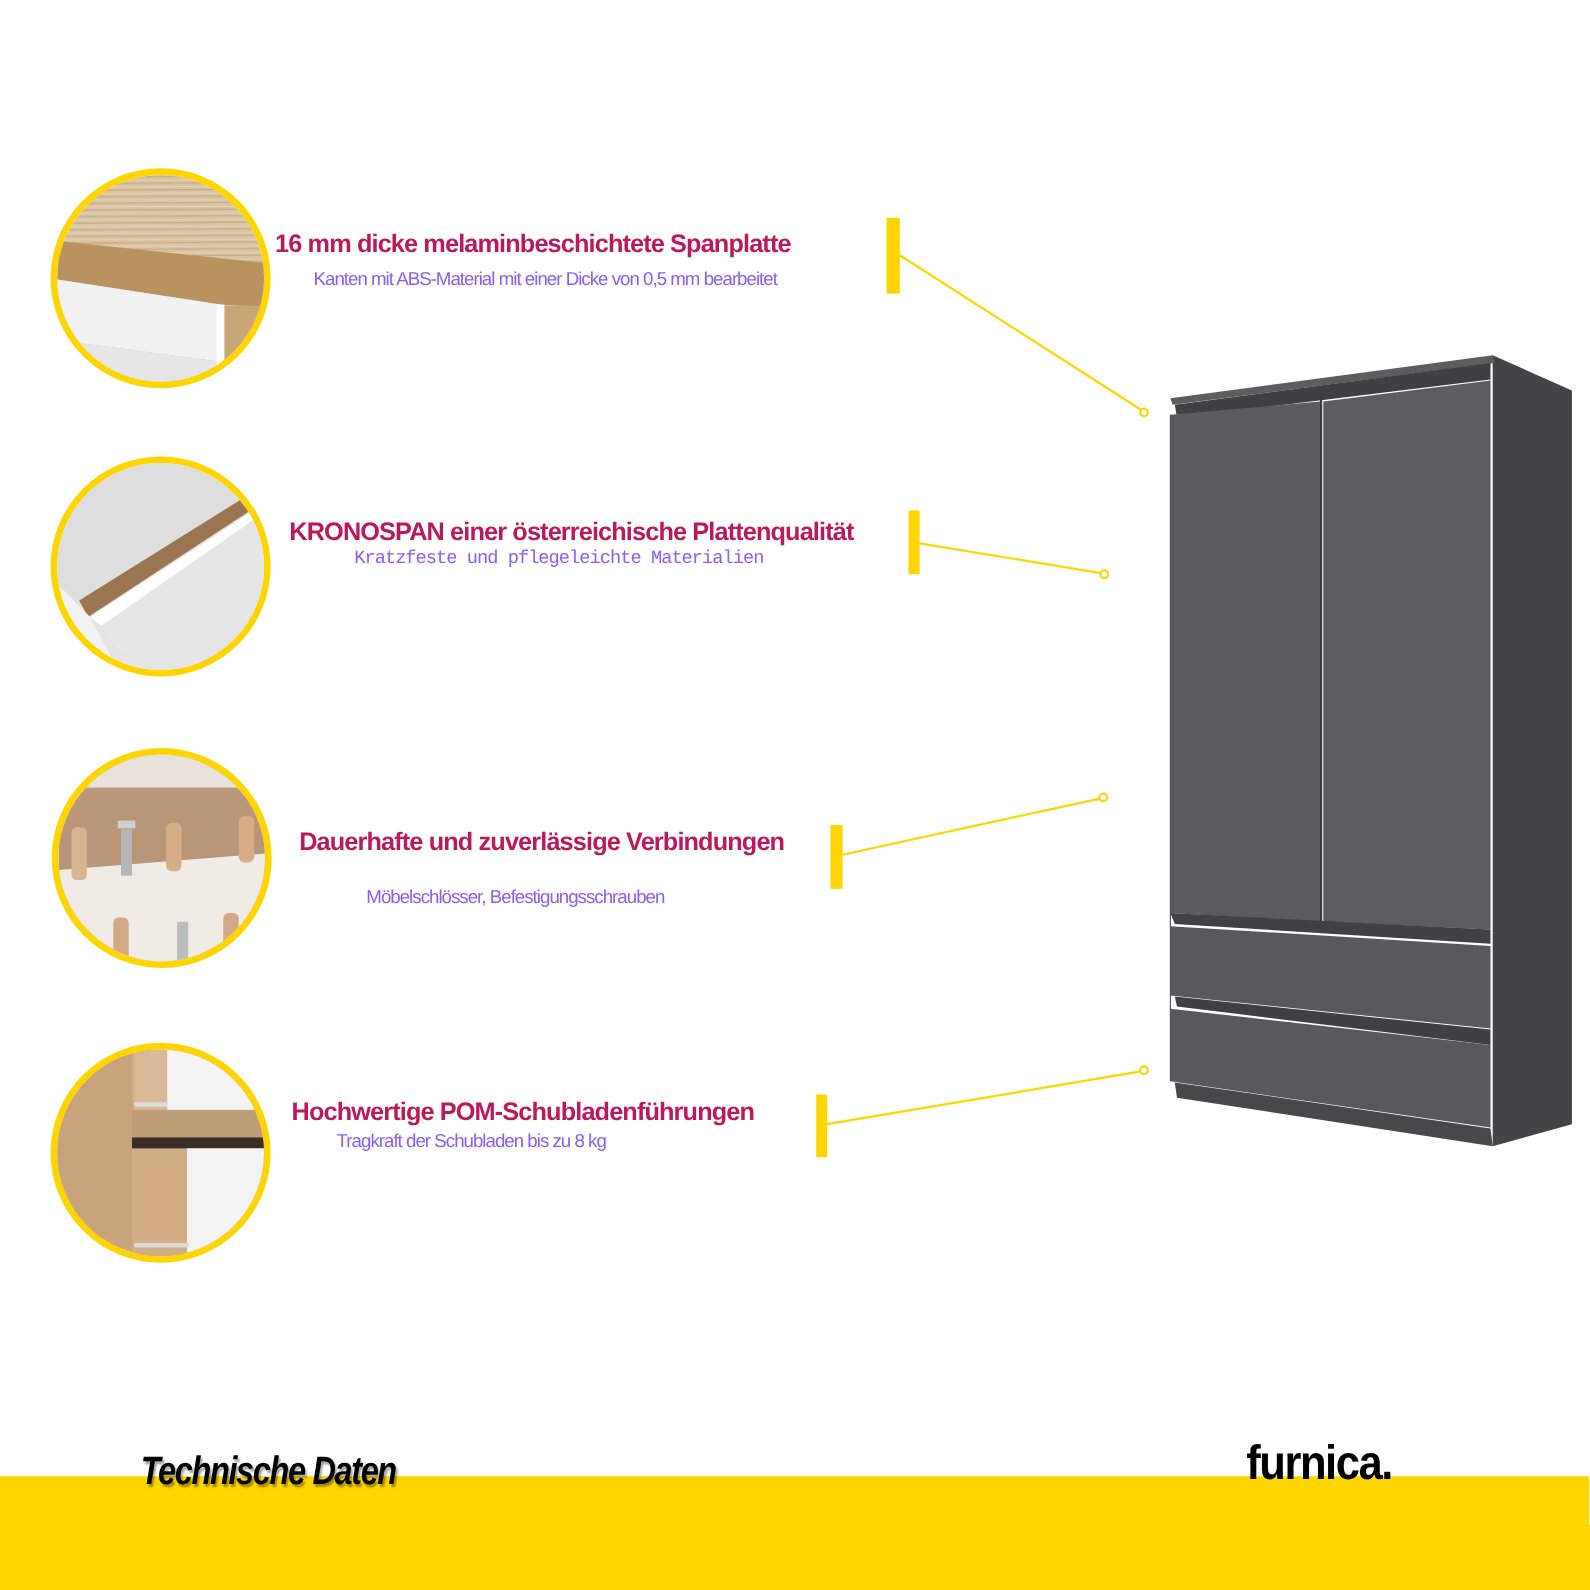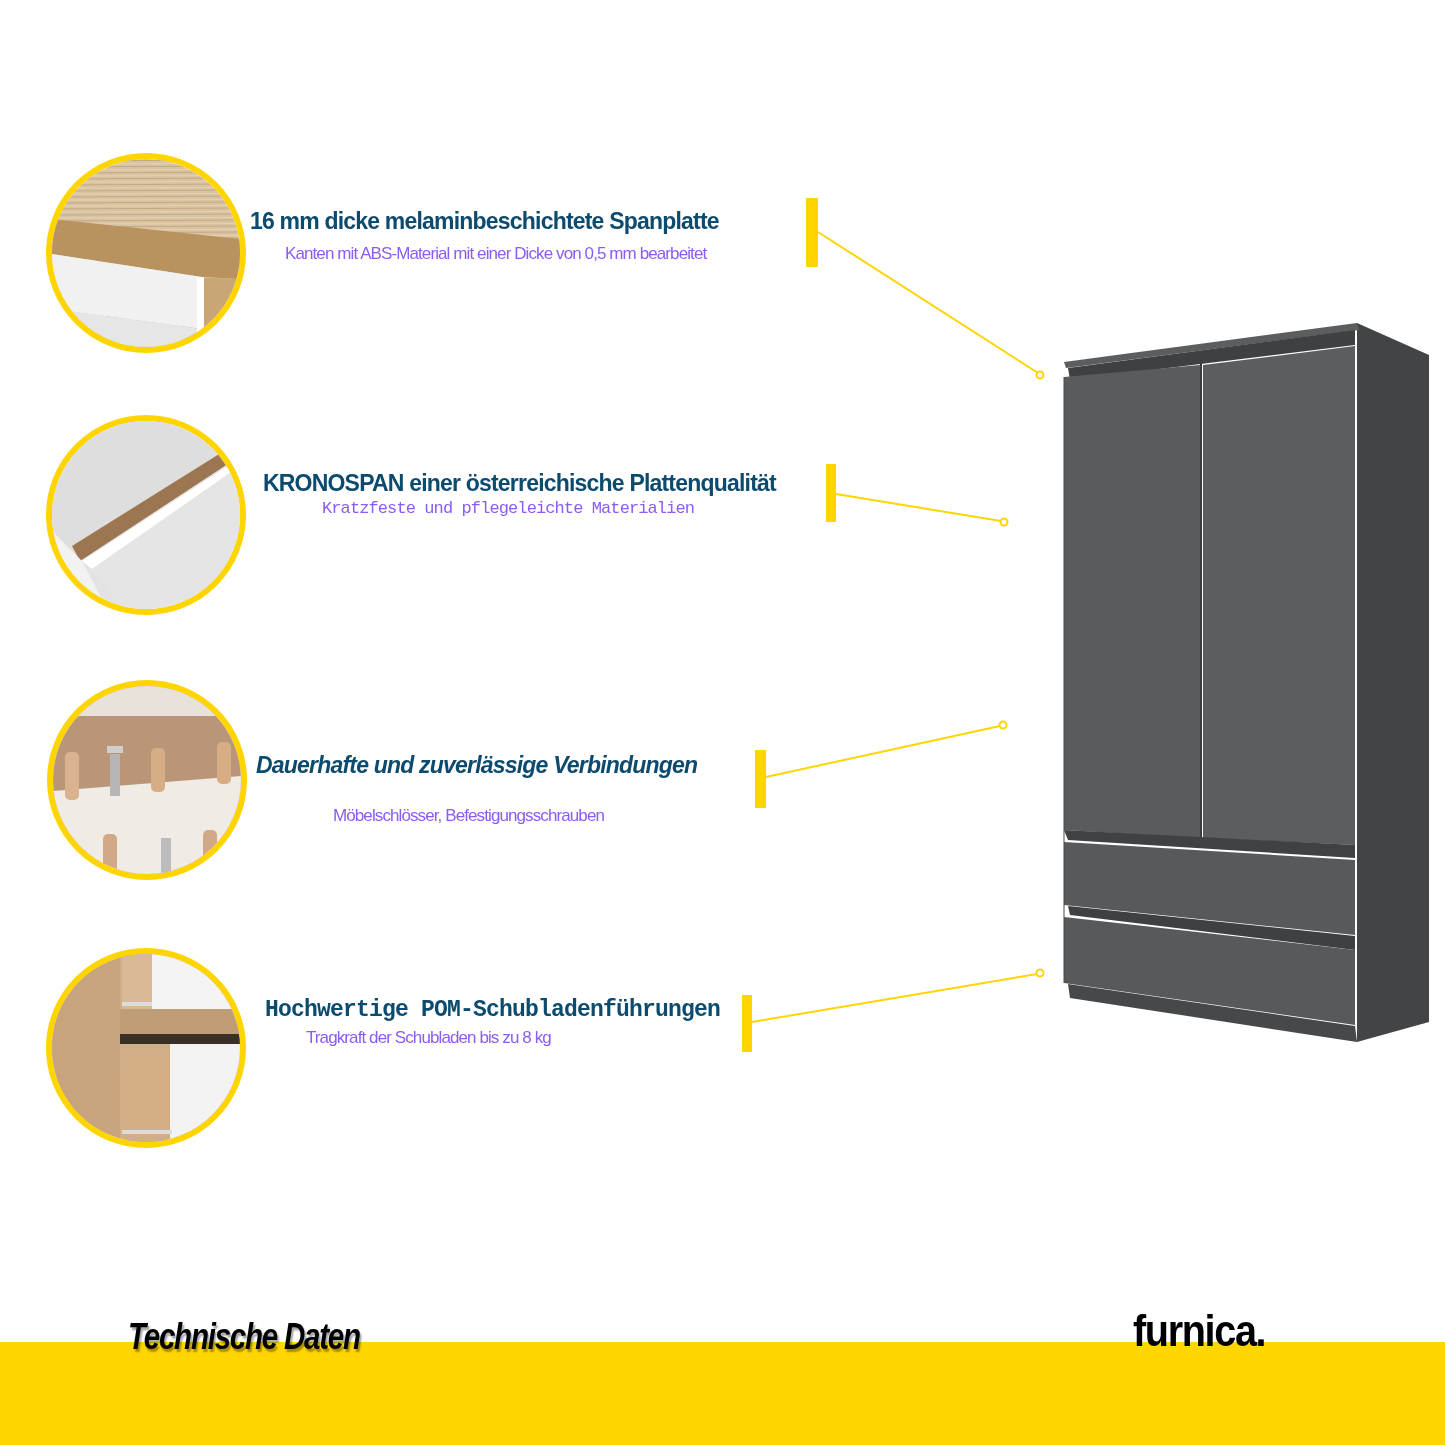--- a/index.html
+++ b/index.html
@@ -1,19 +1,19 @@
 <!DOCTYPE html>
 <html><head>
 <meta charset="utf-8">
 <style>
   html, body { margin: 0; padding: 0; }
   body { width: 1445px; height: 1445px; position: relative; background: #ffffff; overflow: hidden; font-family: "Liberation Sans", "DejaVu Sans", sans-serif; }
   .abs { position: absolute; }
   .circle { position: absolute; width: 188px; height: 188px; border-radius: 50%; border: 6px solid #ffd500; overflow: hidden; box-sizing: content-box; }
-  .feat-title { position: absolute; font-weight: 700; font-size: 23px; color: #0c4a6e; letter-spacing: -0.8px; white-space: nowrap; }
+  .feat-title { position: absolute; font-weight: 700; font-size: 23px; color: #be185d; letter-spacing: -0.8px; white-space: nowrap; }
   .feat-sub { position: absolute; font-size: 17px; color: #8b5cf6; letter-spacing: -0.9px; white-space: nowrap; }
   .bar { position: absolute; background: #ffd500; }
   svg.lines { position: absolute; left: 0; top: 0; width: 1445px; height: 1445px; pointer-events: none; }
   .footer-band { position: absolute; left: 0; top: 1342px; width: 1445px; height: 103px; background: #ffd600; }
   .footer-title { position: absolute; left: 128px; top: 1316px; font-size: 36px; font-weight: 700; font-style: italic; color: #000; letter-spacing: -1.5px; transform: scaleX(0.82); transform-origin: left top; text-shadow: 2px 3px 2px rgba(0,0,0,0.35); white-space: nowrap; }
   .brand { position: absolute; left: 1133px; top: 1306px; font-size: 44px; font-weight: 700; color: #000; letter-spacing: -1.5px; transform: scaleX(0.9); transform-origin: left top; white-space: nowrap; }
 </style>
 </head>
 <body>
 
@@ -75,40 +75,40 @@
     <rect x="12" y="66" width="14" height="48" rx="5" fill="#d9b38f"></rect>
     <rect x="57" y="68" width="10" height="42" fill="#b6b6b6"></rect>
     <rect x="54" y="60" width="16" height="7" fill="#cfcfcf"></rect>
     <rect x="98" y="62" width="14" height="44" rx="5" fill="#d7ad86"></rect>
     <rect x="164" y="56" width="14" height="42" rx="5" fill="#d7ad86"></rect>
     <rect x="50" y="148" width="14" height="40" rx="5" fill="#d2a986"></rect>
     <rect x="108" y="152" width="10" height="36" fill="#bcbcbc"></rect>
     <rect x="150" y="144" width="14" height="40" rx="5" fill="#d2a986"></rect>
   </svg>
 </div>
-<div class="feat-title" style="left:256px; top:752px;font-style:italic;">Dauerhafte und zuverlässige Verbindungen</div>
+<div class="feat-title" style="left:272px; top:752px;">Dauerhafte und zuverlässige Verbindungen</div>
 <div class="feat-sub" style="left:333px; top:786px;margin-top:20px;">Möbelschlösser, Befestigungsschrauben</div>
 <div class="bar" style="left:755px; top:750px; width:11px; height:58px;"></div>
 
 <div class="circle" style="left:46px; top:948px;">
   <svg width="188" height="188" viewBox="0 0 188 188">
     <rect width="188" height="188" fill="#c9a57c"></rect>
     <rect x="0" y="0" width="68" height="188" fill="#c7a47d"></rect>
     <rect x="68" y="0" width="120" height="188" fill="#cfae88"></rect>
     <rect x="70" y="0" width="30" height="55" fill="#d9b995"></rect>
     <rect x="100" y="0" width="88" height="70" fill="#f4f4f4"></rect>
     <rect x="68" y="55" width="120" height="25" fill="#bf9d76"></rect>
     <rect x="68" y="80" width="120" height="10" fill="#3a2f26"></rect>
     <rect x="70" y="108" width="50" height="70" fill="#d3ad83"></rect>
     <rect x="118" y="90" width="70" height="98" fill="#f3f3f3"></rect>
     <rect x="70" y="176" width="50" height="4" fill="#dcdcdc"></rect>
     <rect x="70" y="48" width="30" height="4" fill="#dcdcdc"></rect>
   </svg>
 </div>
-<div class="feat-title" style="left:265px; top:997px;font-family:Liberation Mono, monospace;">Hochwertige POM-Schubladenführungen</div>
+<div class="feat-title" style="left:265px; top:997px;">Hochwertige POM-Schubladenführungen</div>
 <div class="feat-sub" style="left:306px; top:1028px;">Tragkraft der Schubladen bis zu 8 kg</div>
 <div class="bar" style="left:742px; top:995px; width:10px; height:57px;"></div>
 
 <svg class="abs" style="left:1050px; top:315px;" width="395" height="735" viewBox="1050 315 395 735">
 
   <polygon points="1357,323 1429,355 1429,1022 1357,1042" fill="#434446"></polygon>
 
   <polygon points="1064,362 1357,323 1359,330 1066,368" fill="#5c5d5f"></polygon>
 
   <polygon points="1068,368 1355,330 1355,345 1070,380" fill="#3f4042"></polygon>

